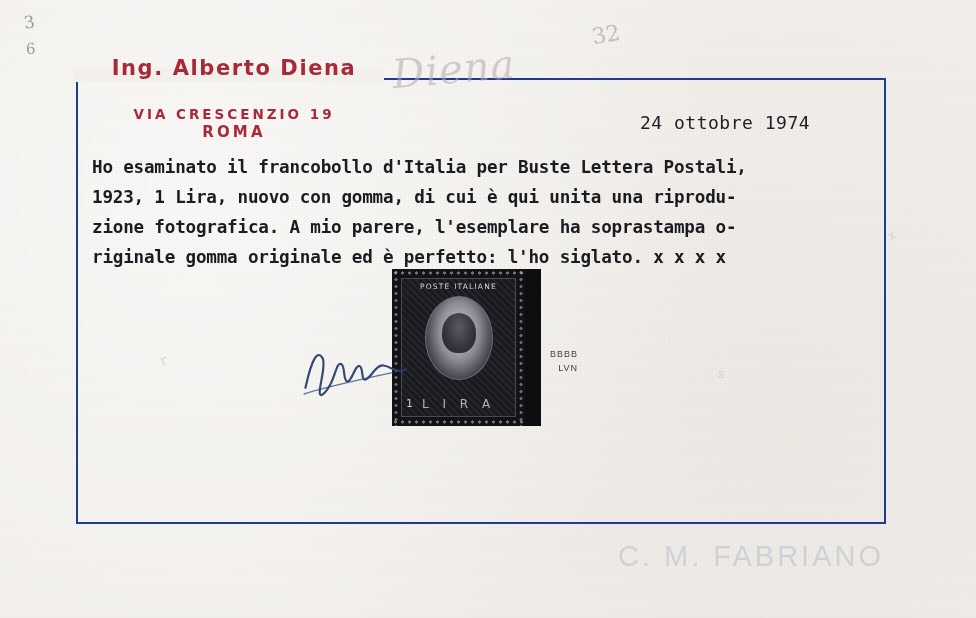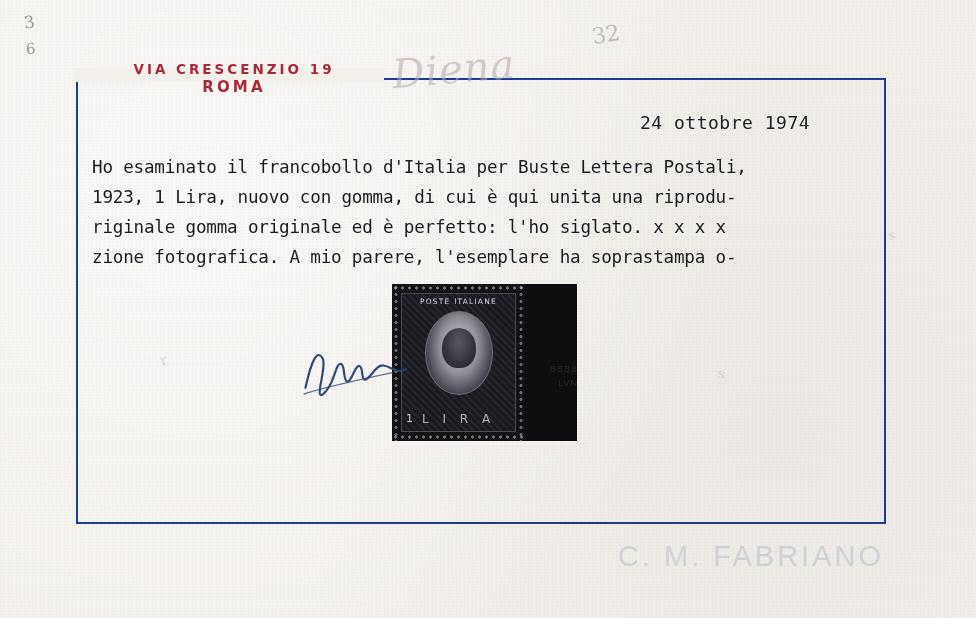--- a/index.html
+++ b/index.html
@@ -94,21 +94,21 @@
     font-family: "DejaVu Sans", sans-serif;
   }
   #letterhead .name {
     font-size: 21px;
     letter-spacing: 1.6px;
     font-weight: bold;
     color: #a8293a;
     white-space: nowrap;
   }
   #letterhead .street {
-    margin-top: 5px;
+    margin-top: 26px;
     font-size: 13.5px;
     letter-spacing: 3.0px;
     font-weight: bold;
     color: #a8293a;
   }
   #letterhead .city {
     margin-top: 1px;
     font-size: 15px;
     letter-spacing: 3.2px;
     font-weight: bold;
@@ -146,28 +146,28 @@
     left: 92px;
     top: 152px;
     width: 790px;
     font-family: "DejaVu Sans Mono", monospace;
     font-size: 17.6px;
     line-height: 30px;
     color: #1b1b22;
     letter-spacing: -0.2px;
     white-space: nowrap;
   }
-  #body-text .line { display: block; }
+  #body-text .line { display: block; font-weight: bold; }
 
   
   #stamp-wrap {
     position: absolute;
     left: 392px;
-    top: 284px;
-    width: 185px;
+    top: 269px;
+    width: 149px;
     height: 157px;
   }
   #stamp-bg {
     position: absolute;
     inset: 0;
     background: #0e0e10;
   }
   #stamp {
     position: absolute;
     left: 0px;
@@ -314,33 +314,34 @@
     <span class="m1">3</span>
     <span class="m2">6</span>
   </div>
 
   <div id="pencil-top-right">32</div>
 
   <div id="frame"></div>
   <div id="frame-mask"></div>
 
   <div id="letterhead">
+    <div class="name">Ing. Alberto Diena</div>
     <div class="street">VIA CRESCENZIO 19</div>
     <div class="city">ROMA</div>
   </div>
 
   <div id="header-signature">Diena</div>
 
   <div id="date">24 ottobre 1974</div>
 
   <div id="body-text">
     <span class="line">Ho esaminato il francobollo d'Italia per Buste Lettera Postali,</span>
     <span class="line">1923, 1 Lira, nuovo con gomma, di cui è qui unita una riprodu-</span>
+    <span class="line">zione fotografica. A mio parere, l'esemplare ha soprastampa o-</span>
     <span class="line">riginale  gomma originale ed è perfetto: l'ho siglato. x x x x</span>
-    <span class="line">zione fotografica. A mio parere, l'esemplare ha soprastampa o-</span>
   </div>
 
   <div id="stamp-wrap">
     <div id="stamp-bg"></div>
     <div id="stamp">
       <div class="perf-t"></div>
       <div class="perf-b"></div>
       <div class="perf-l"></div>
       <div class="perf-r"></div>
       <div id="stamp-inner">

